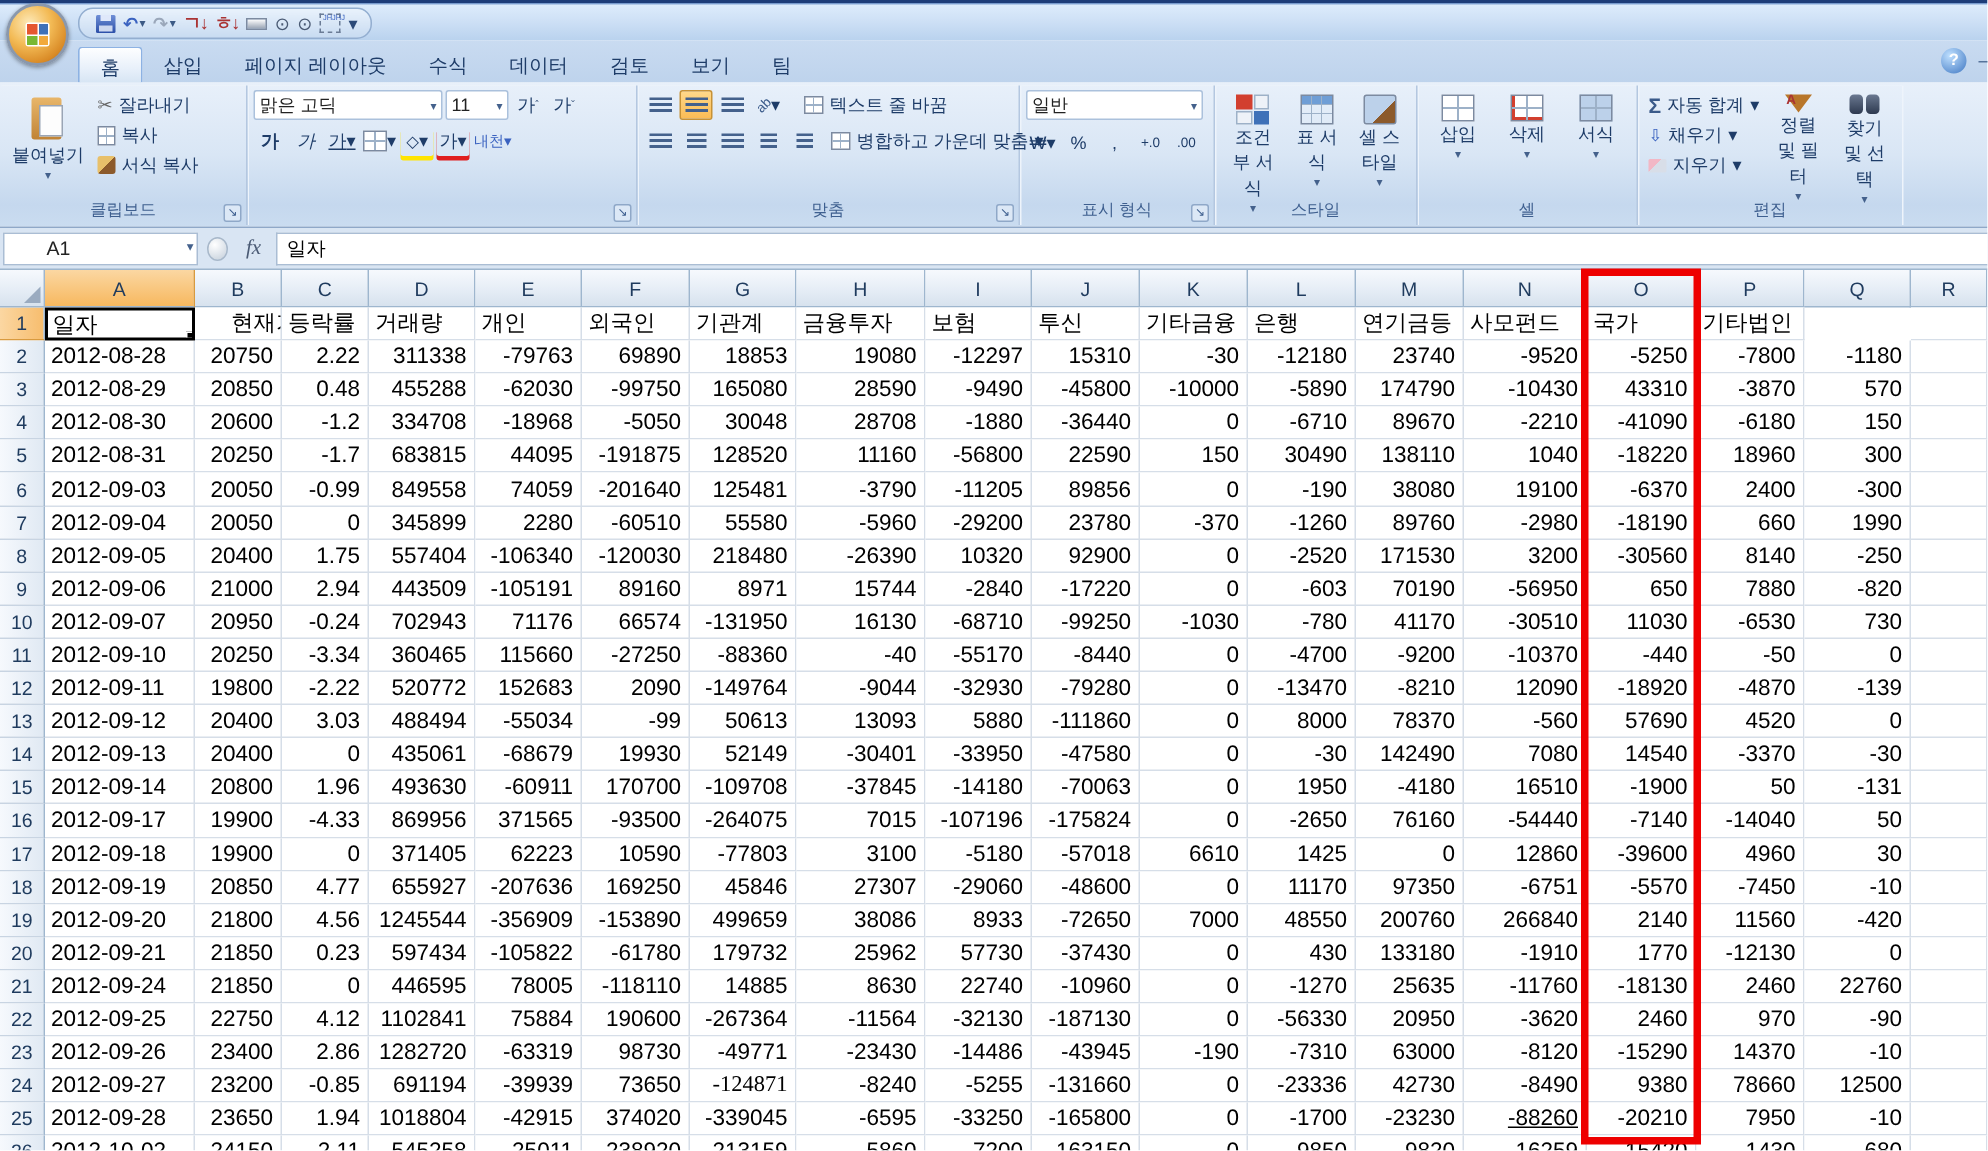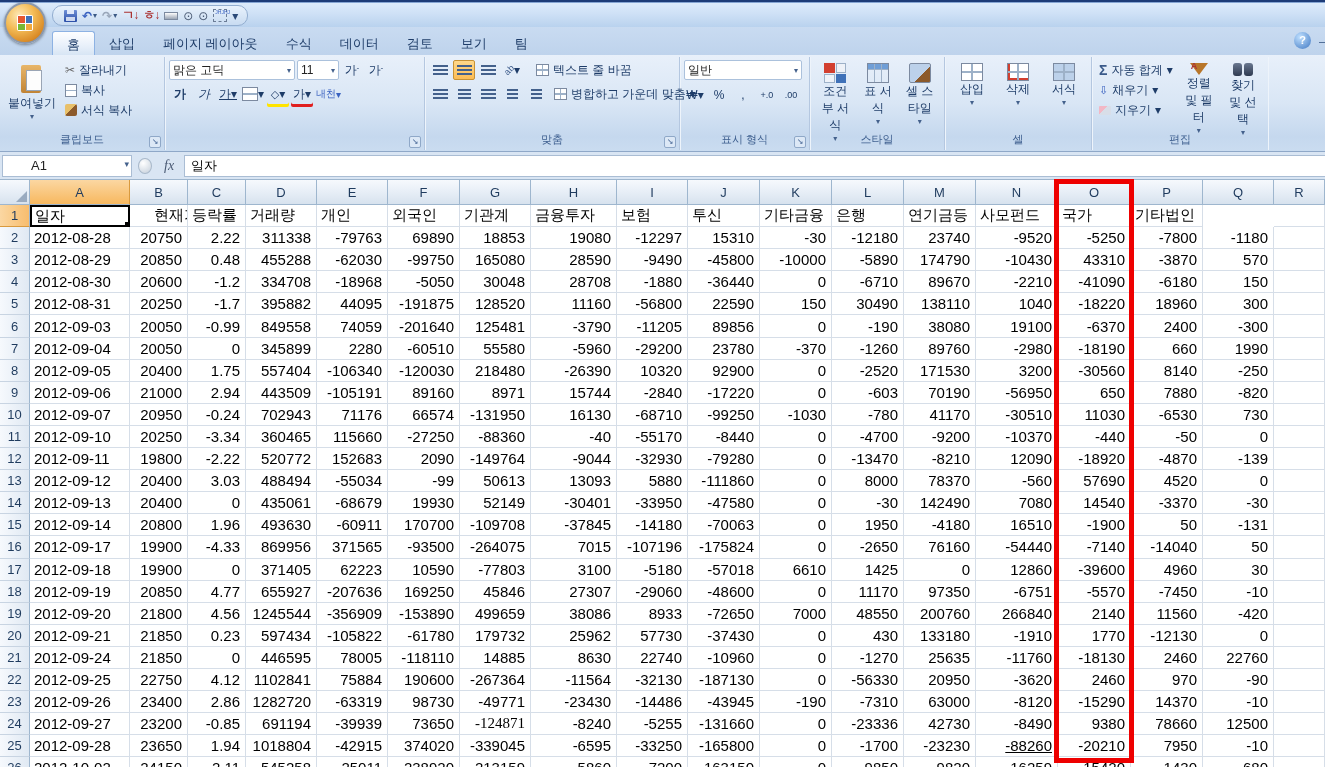--- a/index.html
+++ b/index.html
@@ -559,21 +559,21 @@
         <div class="cell num" style="width: 73px;">-41090</div>
         <div class="cell num" style="width: 72px;">-6180</div>
         <div class="cell num" style="width: 71px;">150</div>
         <div class="cell" style="width: 51px;"></div>
       </div>
       <div class="gr-row">
         <div class="rowhead" style="width: 30px;">5</div>
         <div class="cell txt" style="width: 100px;">2012-08-31</div>
         <div class="cell num" style="width: 58px;">20250</div>
         <div class="cell num" style="width: 58px;">-1.7</div>
-        <div class="cell num" style="width: 71px;">395882</div>
+        <div class="cell num" style="width: 71px;">683815</div>
         <div class="cell num" style="width: 71px;">44095</div>
         <div class="cell num" style="width: 72px;">-191875</div>
         <div class="cell num" style="width: 71px;">128520</div>
         <div class="cell num" style="width: 86px;">11160</div>
         <div class="cell num" style="width: 71px;">-56800</div>
         <div class="cell num" style="width: 72px;">22590</div>
         <div class="cell num" style="width: 72px;">150</div>
         <div class="cell num" style="width: 72px;">30490</div>
         <div class="cell num" style="width: 72px;">138110</div>
         <div class="cell num" style="width: 82px;">1040</div>

